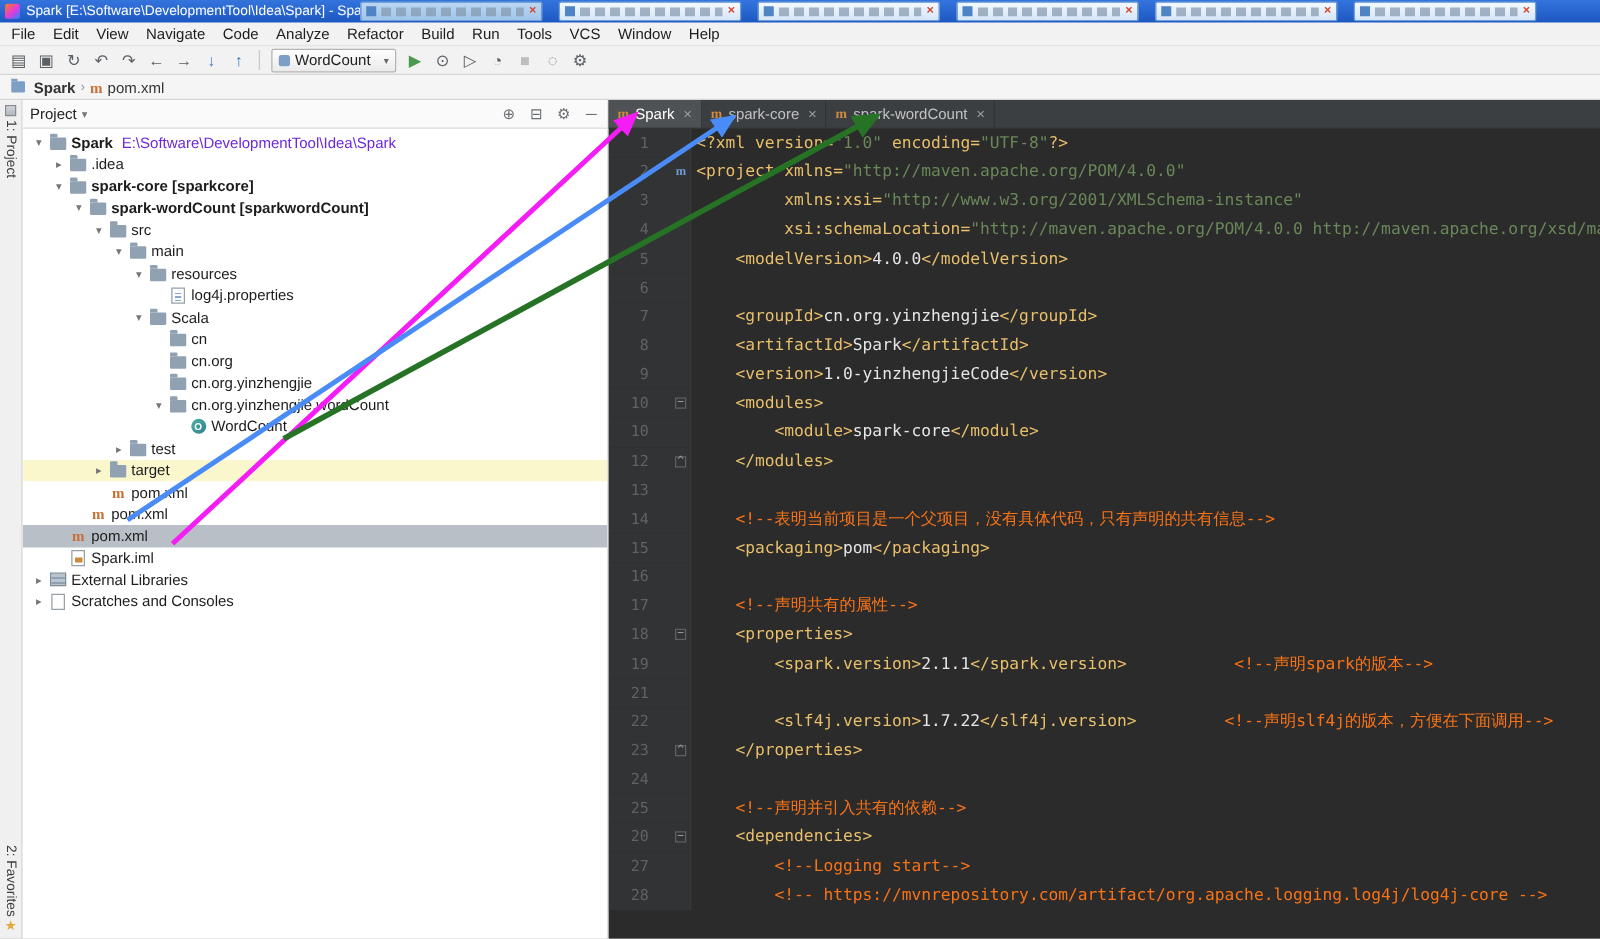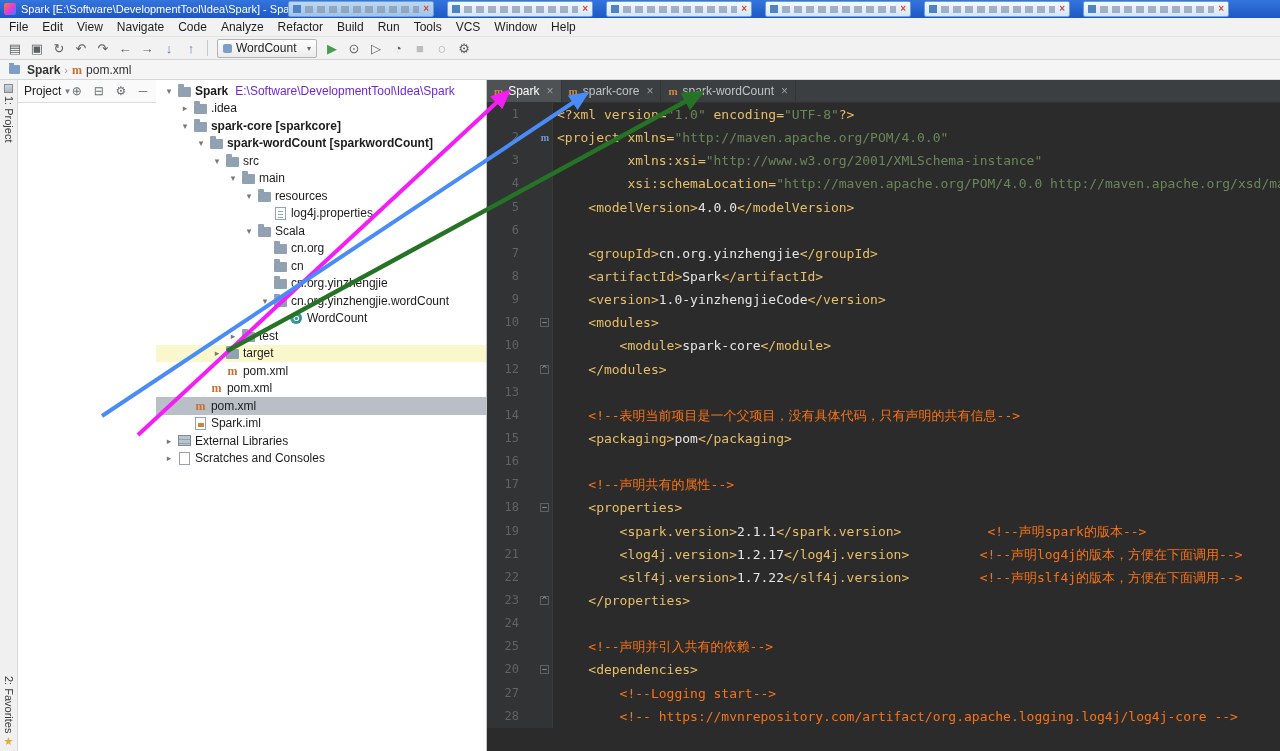--- a/index.html
+++ b/index.html
@@ -37,21 +37,21 @@
   .main{position:absolute;top:80px;left:0;right:0;bottom:0;display:flex}
   .stripe{width:18px;background:#f0f0f0;border-right:1px solid #d8d8d8;position:relative;flex:none}
   .stripe-btn{position:absolute;left:0;width:17px;display:flex;flex-direction:column;align-items:center;gap:3px}
   .stripe-btn.top{top:4px}
   .stripe-btn.bottom{bottom:4px}
   .twicon{width:9px;height:9px;border:1px solid #8a8a8a;background:linear-gradient(#cfd6dc,#aeb7bf)}
   .vlabel{writing-mode:vertical-rl;font-size:11px;color:#3c3c3c;white-space:nowrap}
   .star{color:#e3a93c;font-size:11px;line-height:1}
 
   
-  .projpanel{width:469px;background:#fff;border-right:1px solid #c4c4c4;display:flex;flex-direction:row;flex:none;overflow:hidden}
+  .projpanel{width:469px;background:#fff;border-right:1px solid #c4c4c4;display:flex;flex-direction:column;flex:none;overflow:hidden}
   .projheader{height:23px;border-bottom:1px solid #dcdcdc;display:flex;align-items:center;padding:0 6px;font-size:12px;color:#222;background:#fafafa;flex:none}
   .ph-caret{color:#777;font-size:9px;margin-left:4px}
   .ph-icons{margin-left:auto;display:flex;gap:8px;color:#6a6e72;font-size:12px}
   .ph-ic{width:14px;text-align:center}
   .tree{flex:1;padding-top:2px;font-size:12px;color:#1c1c1c;overflow:hidden}
   .trow{height:17.5px;display:flex;align-items:center;white-space:nowrap}
   .trow.sel{background:#b8bfc6}
   .trow.warn{background:#fbf7cd}
   .arrow{width:14px;flex:none;text-align:center;color:#777;font-size:9px}
   .tic{width:17px;flex:none;display:flex;align-items:center;justify-content:center}
@@ -276,28 +276,28 @@
           <span class="tic">
             <span class="ti-folder"></span>
           </span>
           <span class="tlabel">Scala</span>
         </div>
         <div class="trow" style="padding-left: 102px;">
           <span class="arrow"></span>
           <span class="tic">
             <span class="ti-folder"></span>
           </span>
+          <span class="tlabel">cn</span>
+        </div>
+        <div class="trow" style="padding-left: 102px;">
+          <span class="arrow"></span>
+          <span class="tic">
+            <span class="ti-folder"></span>
+          </span>
           <span class="tlabel">cn.org</span>
-        </div>
-        <div class="trow" style="padding-left: 102px;">
-          <span class="arrow"></span>
-          <span class="tic">
-            <span class="ti-folder"></span>
-          </span>
-          <span class="tlabel">cn</span>
         </div>
         <div class="trow" style="padding-left: 102px;">
           <span class="arrow"></span>
           <span class="tic">
             <span class="ti-folder"></span>
           </span>
           <span class="tlabel">cn.org.yinzhengjie</span>
         </div>
         <div class="trow" style="padding-left: 102px;">
           <span class="arrow">▾</span>
@@ -530,21 +530,20 @@
             <span class="lnum">19</span>
             <span class="lmark"></span>
           </span>
           <span class="lcode"><span class="sg-tag">        &lt;spark.version&gt;</span><span class="sg-txt">2.1.1</span><span class="sg-tag">&lt;/spark.version&gt;</span><span class="sg-com">           &lt;!--声明spark的版本--&gt;</span></span>
         </div>
         <div class="eline">
           <span class="eg">
             <span class="lnum">21</span>
             <span class="lmark"></span>
           </span>
-          <span class="lcode"><span class="sg-tag">        &lt;log4j.version&gt;</span><span class="sg-txt">1.2.17</span><span class="sg-tag">&lt;/log4j.version&gt;</span><span class="sg-com">         &lt;!--声明log4j的版本，方便在下面调用--&gt;</span></span>
         </div>
         <div class="eline">
           <span class="eg">
             <span class="lnum">22</span>
             <span class="lmark"></span>
           </span>
           <span class="lcode"><span class="sg-tag">        &lt;slf4j.version&gt;</span><span class="sg-txt">1.7.22</span><span class="sg-tag">&lt;/slf4j.version&gt;</span><span class="sg-com">         &lt;!--声明slf4j的版本，方便在下面调用--&gt;</span></span>
         </div>
         <div class="eline">
           <span class="eg">

